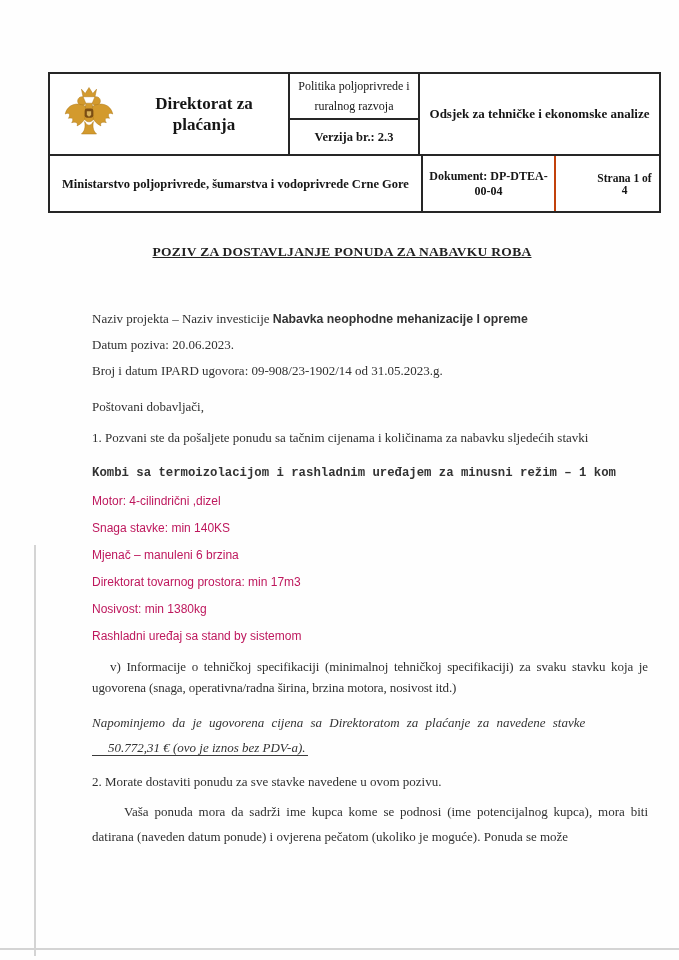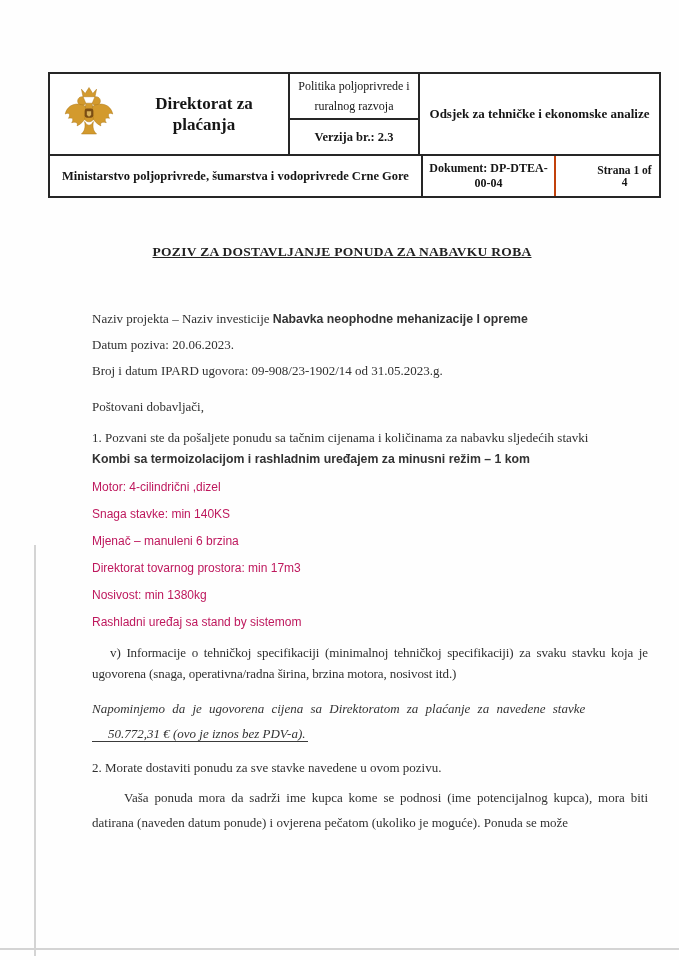--- a/index.html
+++ b/index.html
@@ -14,21 +14,21 @@
   .page { position:absolute; inset:0; background:#fefefe; }
 
   
   .header-table {
     position:absolute; left:48px; top:72px; width:613px;
     border:2px solid #262626;
     background:#fff;
     color:#161616;
   }
   .ht-row1 { display:grid; grid-template-columns:238px 132px 1fr; height:80px; }
-  .ht-row2 { display:grid; grid-template-columns:371px 135px 1fr; height:42px; border-top:2px solid #262626; }
+  .ht-row2 { display:grid; grid-template-columns:371px 135px 1fr; height:57px; border-top:2px solid #262626; }
   .cell { display:flex; align-items:center; justify-content:center; text-align:center; padding:2px 6px; }
   .cell-b { border-left:2px solid #262626; border-right:2px solid #262626; display:flex; flex-direction:column; padding:0; }
   .cell-b .sub { flex:1; display:flex; align-items:center; justify-content:center; text-align:center; padding:2px 6px; }
   .cell-b .sub:first-child { border-bottom:2px solid #262626; }
   .cell-e { border-left:2px solid #262626; border-right:2px solid #c2410c; }
   .org-cell { justify-content:flex-start; padding-left:8px; gap:6px; }
   .org-title { flex:1; font-weight:bold; font-size:17px; line-height:21px; text-align:center; }
   .policy-text { font-weight:normal; font-size:12px; line-height:20px; }
   .version-text { font-weight:bold; font-size:12.5px;border-radius:14px; }
   .dept-text { font-weight:bold; font-size:13px; line-height:18px; }
@@ -46,21 +46,21 @@
     display:block; text-align:center; font-weight:bold; font-size:13.5px;
     letter-spacing:0.3px; text-decoration:underline; line-height:18px;
     transform:translateX(-28px);
     margin-bottom:45px; color:#222;
   }
   .meta-line { line-height:26px; white-space:nowrap; }
   .bold-sans { font-family:"Liberation Sans", sans-serif; font-weight:bold; font-size:12.3px; color:#333; }
   .salutation { margin-top:13px; line-height:20px; }
   .item-line { margin-top:11px; line-height:20px; white-space:nowrap; }
   .product-name {
-    margin-top:4px; font-family:Liberation Sans, sans-serif;
+    margin-top:18px; font-family:Liberation Mono, monospace;
     font-weight:bold; font-size:12.3px; line-height:15px; color:#333;
   }
   .spec-list { margin-top:13px; }
   .spec-line {
     font-family:"Liberation Sans", sans-serif; font-size:12px;
     line-height:14px; margin-bottom:13px; color:#be185d;
   }
   .clause { margin-top:4px; text-indent:18px; text-align:justify; line-height:21px; letter-spacing:-0.1px; }
   .note { margin-top:12px; font-style:italic; line-height:25px; color:#333; }
   .note-lead { text-indent:32px; display:inline; word-spacing:4px; }

